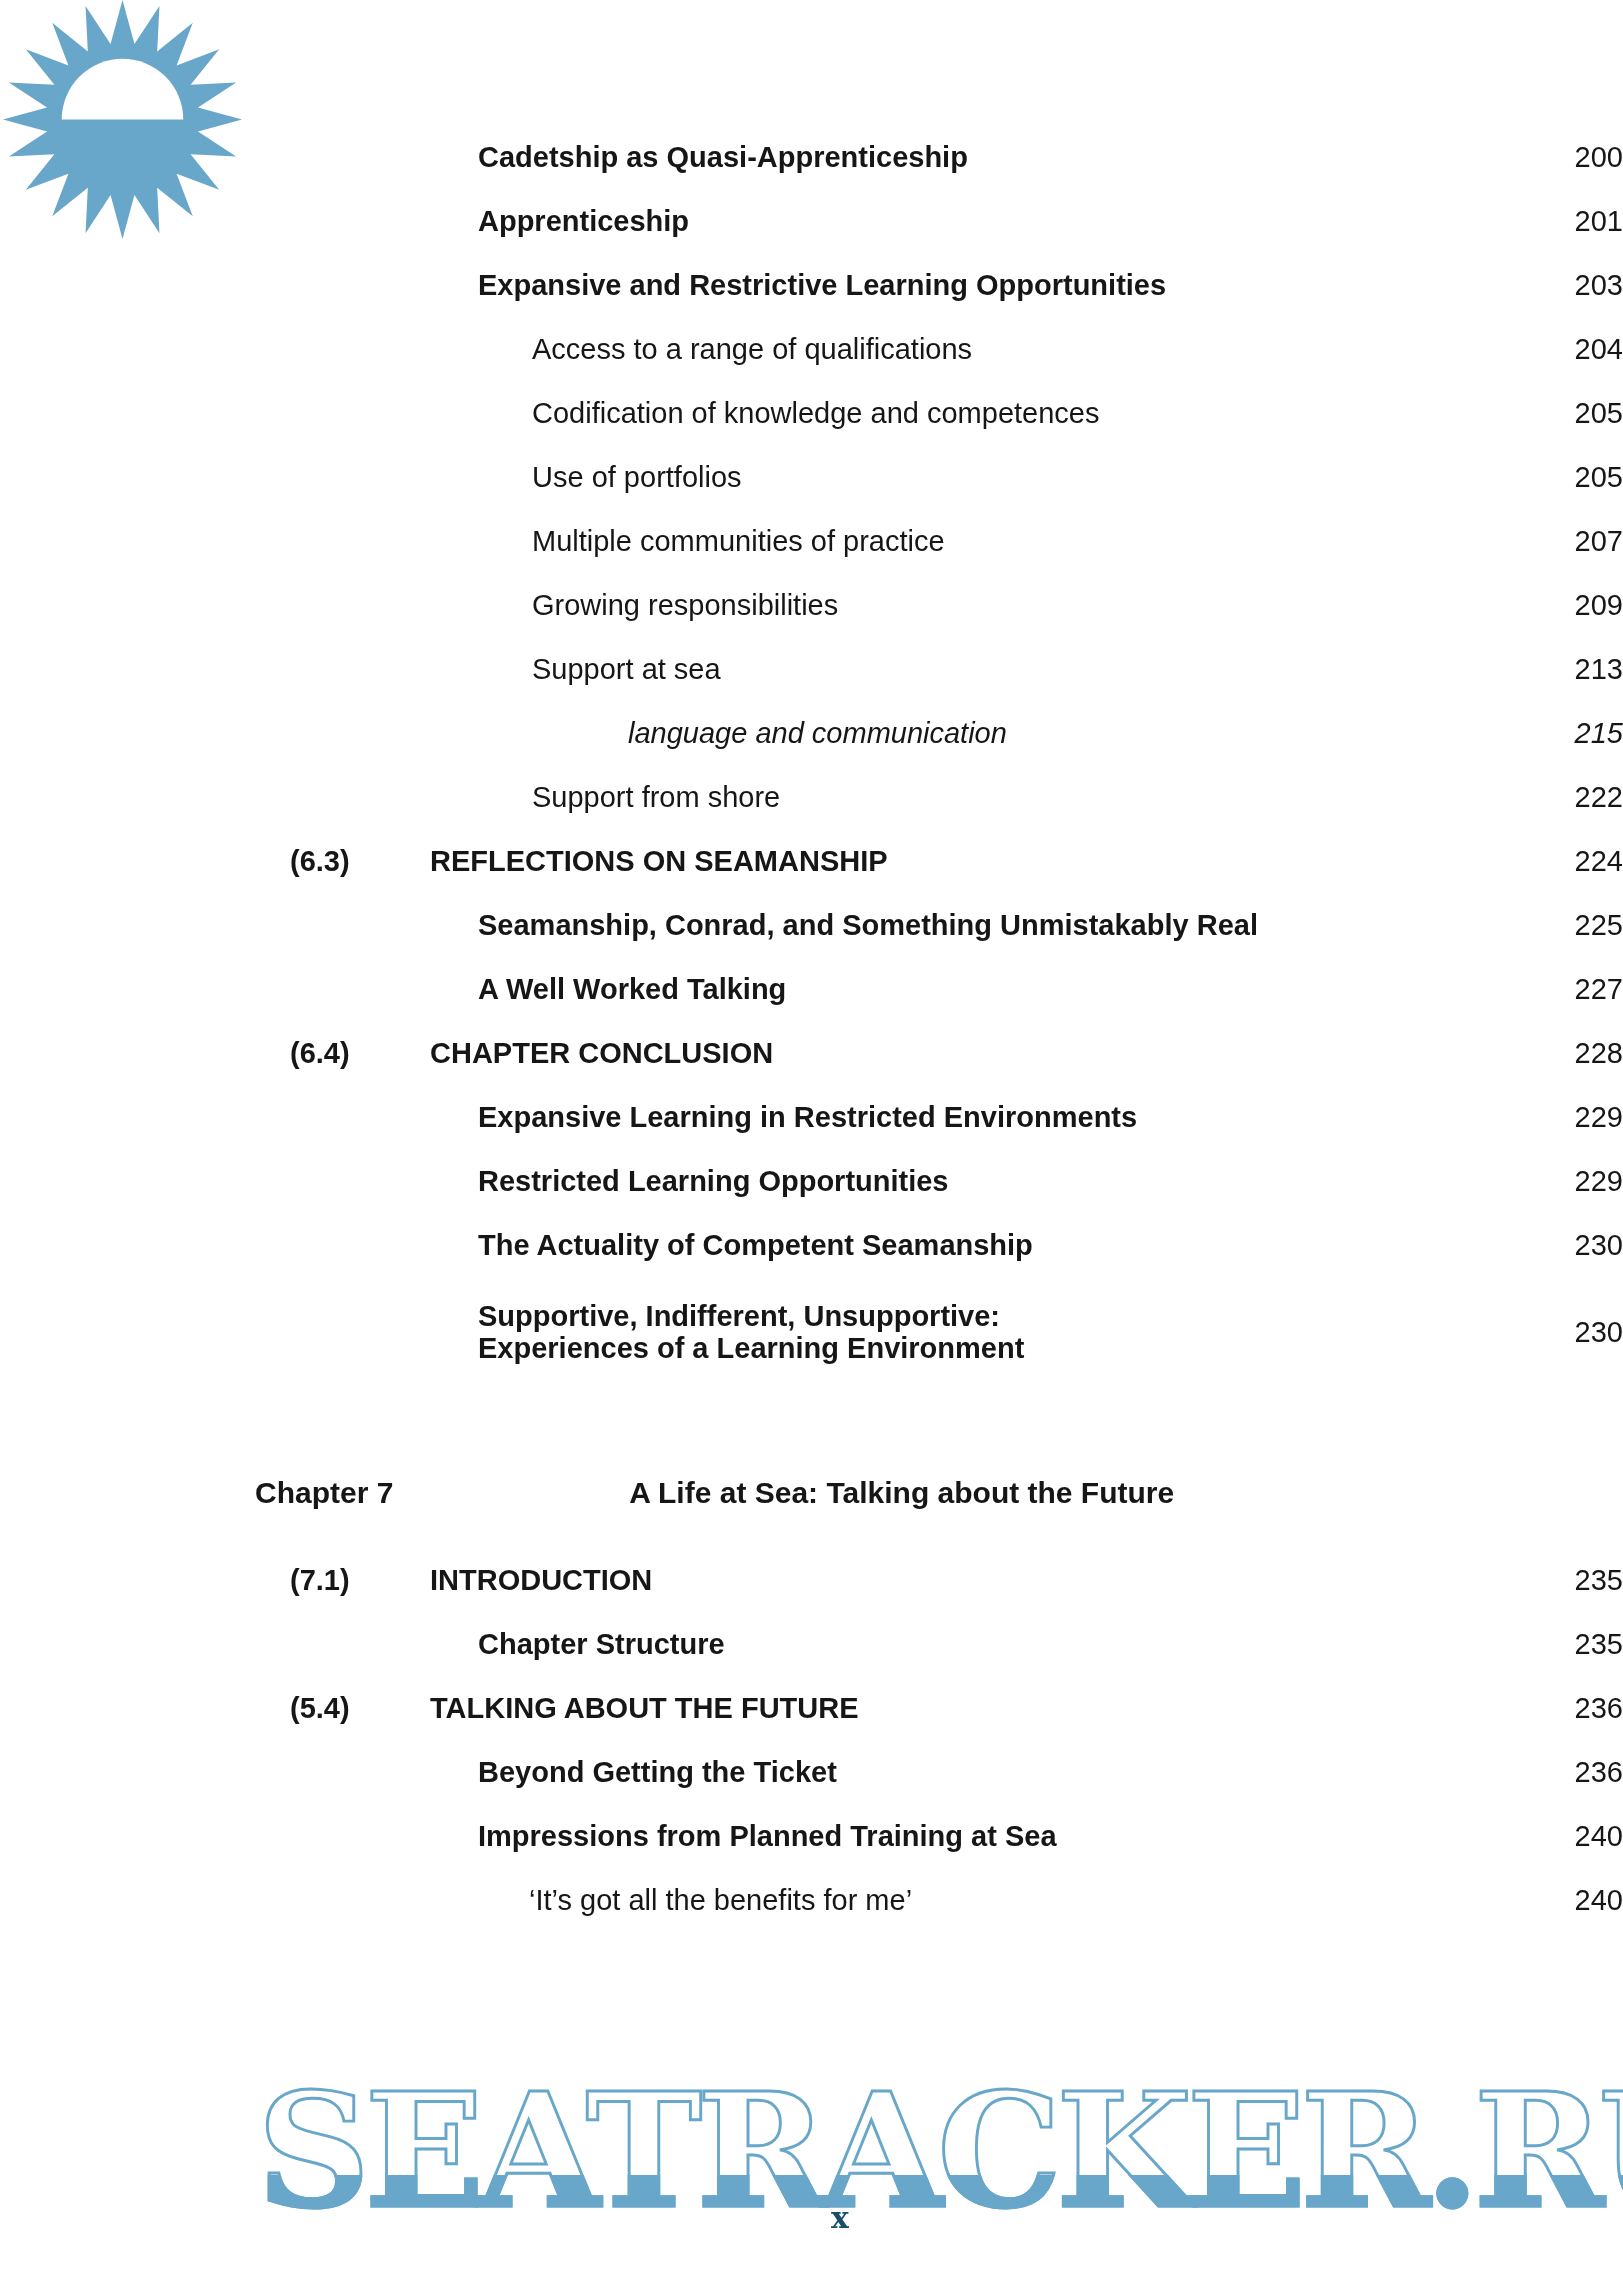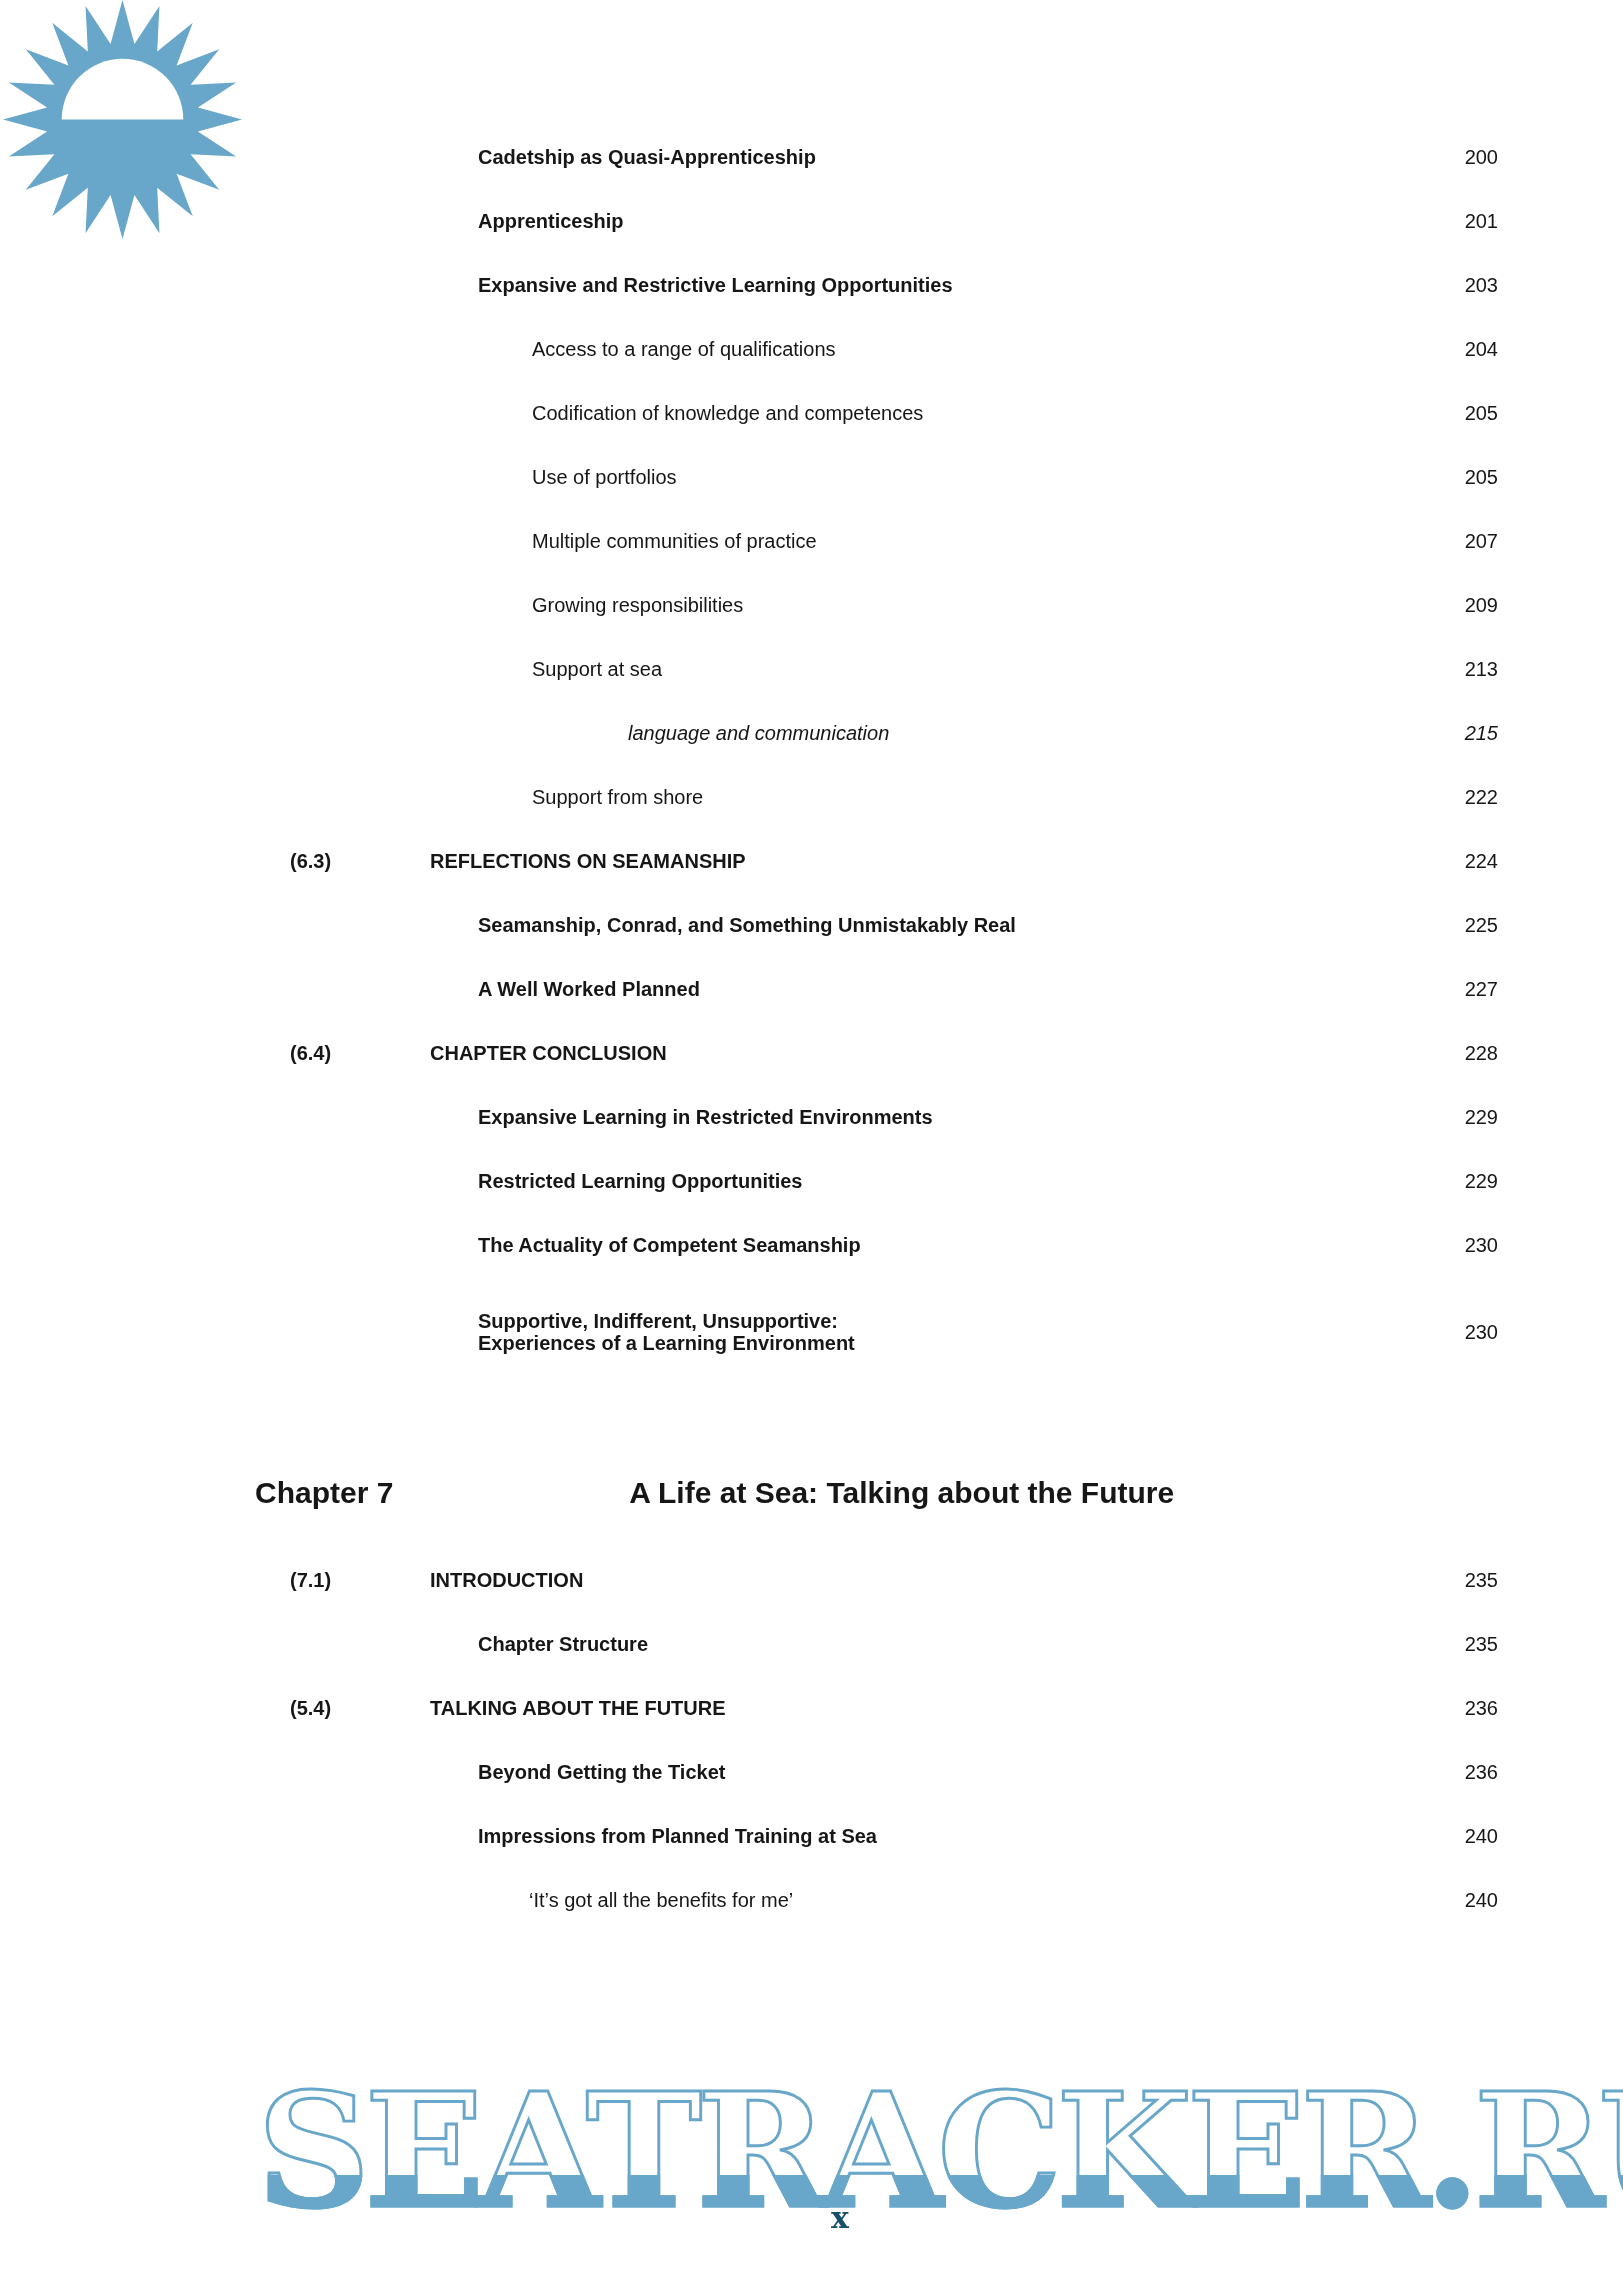--- a/index.html
+++ b/index.html
@@ -8,22 +8,21 @@
     width:1623px;height:2293px;
     background:#ffffff;
     overflow:hidden;
     font-family:"Liberation Sans", sans-serif;
     color:#161616;
   }
   .toc{position:absolute;left:0;top:0;right:0;padding-top:125px;}
   .row{
     display:flex;align-items:center;
     min-height:64px;
-    padding-right:125px;
-    font-size:20px;line-height:1.12;
+    font-size:29px;line-height:1.12;
   }
   .row .txt{flex:0 1 auto;}
   .row .pg{margin-left:auto;font-weight:400;padding-left:23.5px;flex:none;}
   .lvl-header{padding-left:290px;font-weight:700;}
   .lvl-header .secnum{flex:none;width:140px;font-weight:700;}
   .lvl-sub1{padding-left:478px;font-weight:700;}
   .lvl-sub2{padding-left:532px;font-weight:400;}
   .lvl-sub3{padding-left:628px;font-style:italic;font-weight:400;}
   .lvl-quote{padding-left:529px;font-weight:400;}
   .row.two{min-height:110px;}
@@ -110,21 +109,21 @@
     <div class="row lvl-header">
       <span class="secnum">(6.3)</span>
       <span class="txt">REFLECTIONS ON SEAMANSHIP</span>
       <span class="pg">224</span>
     </div>
     <div class="row lvl-sub1">
       <span class="txt">Seamanship, Conrad, and Something Unmistakably Real</span>
       <span class="pg">225</span>
     </div>
     <div class="row lvl-sub1">
-      <span class="txt">A Well Worked Planned</span>
+      <span class="txt">A Well Worked Talking</span>
       <span class="pg">227</span>
     </div>
     <div class="row lvl-header">
       <span class="secnum">(6.4)</span>
       <span class="txt">CHAPTER CONCLUSION</span>
       <span class="pg">228</span>
     </div>
     <div class="row lvl-sub1">
       <span class="txt">Expansive Learning in Restricted Environments</span>
       <span class="pg">229</span>

